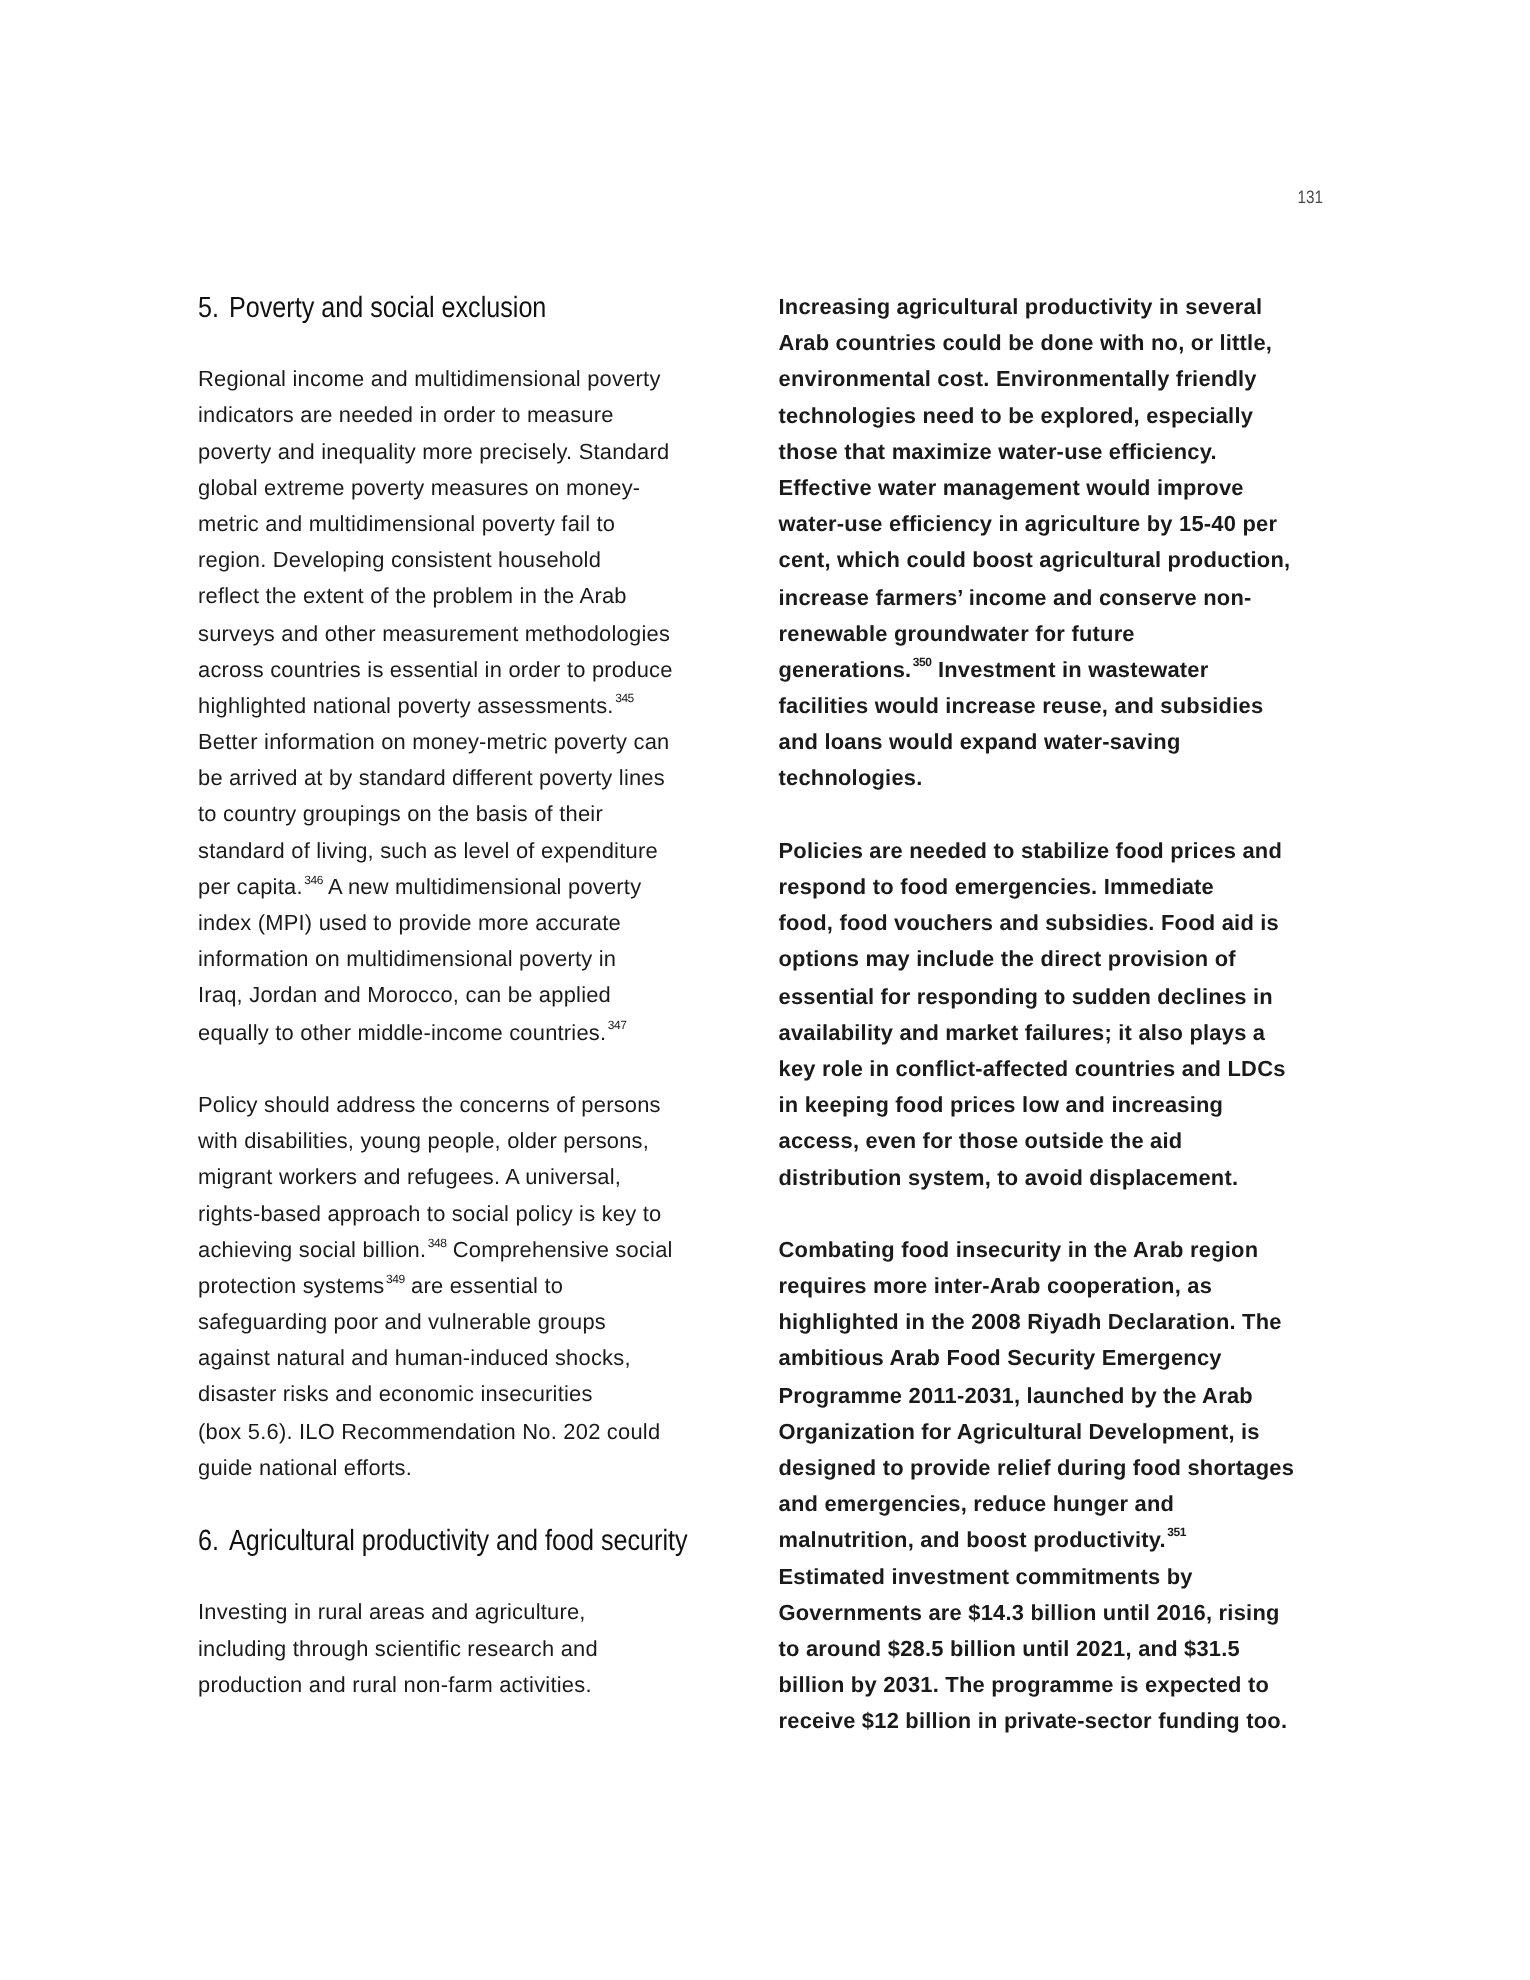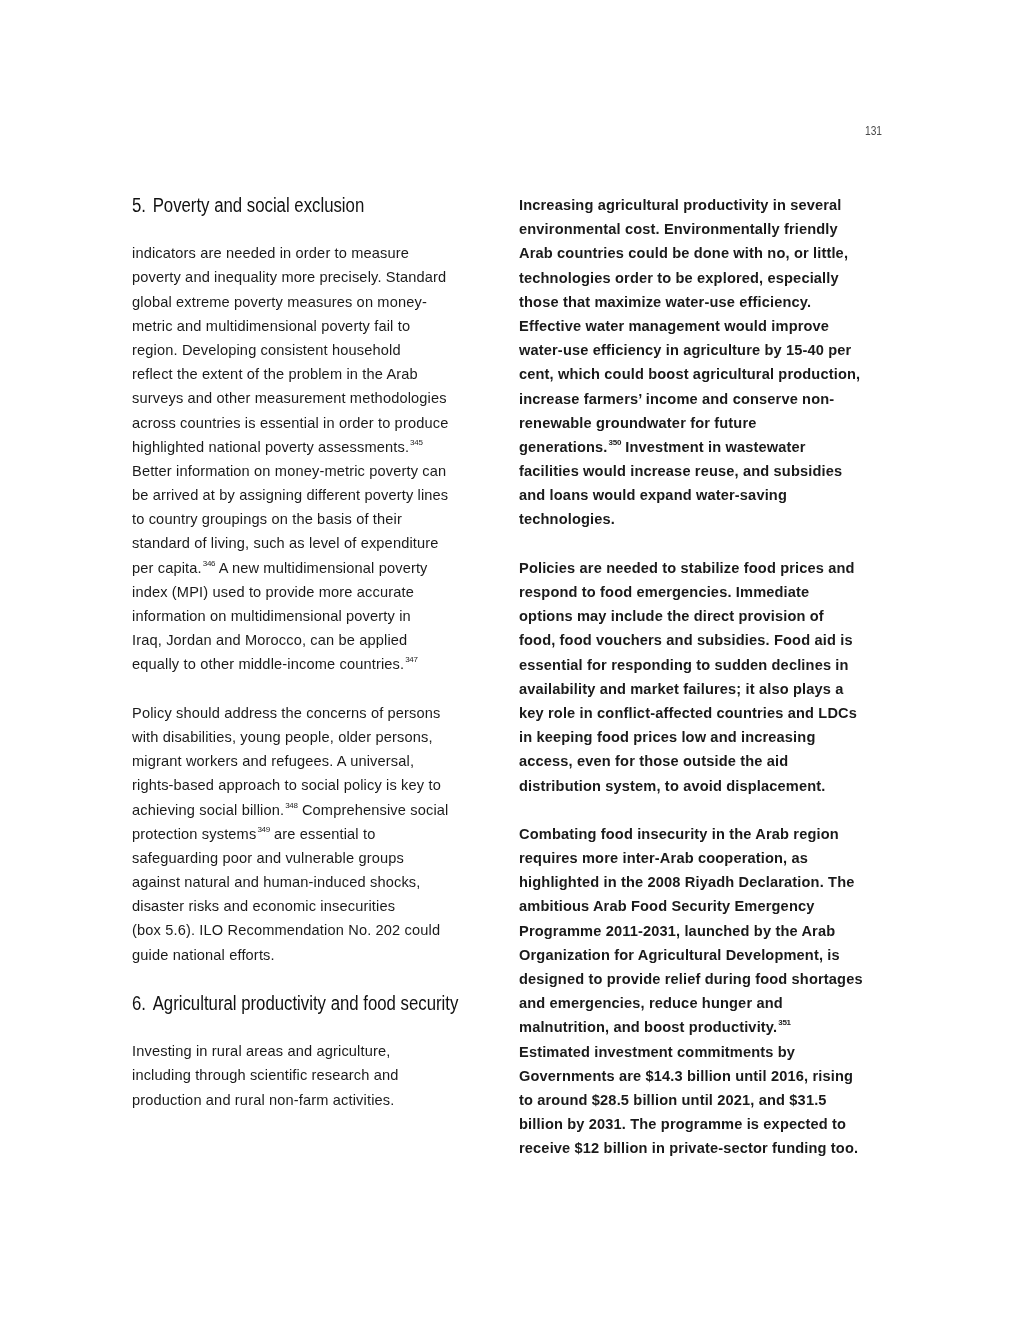--- a/index.html
+++ b/index.html
@@ -30,31 +30,32 @@
 </style>
 </head>
 <body>
 
 <div class="page-number">131</div>
 
 <div class="col col-left">
   <h2 class="heading"><span class="num">5.</span><span>Poverty and social exclusion</span></h2>
 
   <div class="para">
+    <div class="line">Regional income and multidimensional poverty</div>
     <div class="line">indicators are needed in order to measure</div>
     <div class="line">poverty and inequality more precisely. Standard</div>
     <div class="line">global extreme poverty measures on money-</div>
     <div class="line">metric and multidimensional poverty fail to</div>
     <div class="line">region. Developing consistent household</div>
     <div class="line">reflect the extent of the problem in the Arab</div>
     <div class="line">surveys and other measurement methodologies</div>
     <div class="line">across countries is essential in order to produce</div>
     <div class="line"><span>highlighted national poverty assessments.</span><sup class="fn">345</sup></div>
     <div class="line">Better information on money-metric poverty can</div>
-    <div class="line">be arrived at by assigning different poverty lines</div>
+    <div class="line">be arrived at by standard different poverty lines</div>
     <div class="line">to country groupings on the basis of their</div>
     <div class="line">standard of living, such as level of expenditure</div>
     <div class="line"><span>per capita.</span><sup class="fn">346</sup> <span>A new multidimensional poverty</span></div>
     <div class="line">index (MPI) used to provide more accurate</div>
     <div class="line">information on multidimensional poverty in</div>
     <div class="line">Iraq, Jordan and Morocco, can be applied</div>
     <div class="line"><span>equally to other middle-income countries.</span><sup class="fn">347</sup></div>
   </div>
 
   <div class="para">
@@ -76,40 +77,40 @@
   <div class="para">
     <div class="line">Investing in rural areas and agriculture,</div>
     <div class="line">including through scientific research and</div>
     <div class="line">production and rural non-farm activities.</div>
   </div>
 </div>
 
 <div class="col col-right">
   <div class="para">
     <div class="line">Increasing agricultural productivity in several</div>
+    <div class="line">Arab countries could be done with no, or little,</div>
     <div class="line">environmental cost. Environmentally friendly</div>
-    <div class="line">Arab countries could be done with no, or little,</div>
-    <div class="line">technologies order to be explored, especially</div>
+    <div class="line">technologies need to be explored, especially</div>
     <div class="line">those that maximize water-use efficiency.</div>
     <div class="line">Effective water management would improve</div>
     <div class="line">water-use efficiency in agriculture by 15-40 per</div>
     <div class="line">cent, which could boost agricultural production,</div>
     <div class="line">increase farmers’ income and conserve non-</div>
     <div class="line">renewable groundwater for future</div>
     <div class="line"><span>generations.</span><sup class="fn">350</sup> <span>Investment in wastewater</span></div>
     <div class="line">facilities would increase reuse, and subsidies</div>
     <div class="line">and loans would expand water-saving</div>
     <div class="line">technologies.</div>
   </div>
 
   <div class="para">
     <div class="line">Policies are needed to stabilize food prices and</div>
     <div class="line">respond to food emergencies. Immediate</div>
+    <div class="line">food, food vouchers and subsidies. Food aid is</div>
     <div class="line">options may include the direct provision of</div>
-    <div class="line">food, food vouchers and subsidies. Food aid is</div>
     <div class="line">essential for responding to sudden declines in</div>
     <div class="line">availability and market failures; it also plays a</div>
     <div class="line">key role in conflict-affected countries and LDCs</div>
     <div class="line">in keeping food prices low and increasing</div>
     <div class="line">access, even for those outside the aid</div>
     <div class="line">distribution system, to avoid displacement.</div>
   </div>
 
   <div class="para">
     <div class="line">Combating food insecurity in the Arab region</div>

